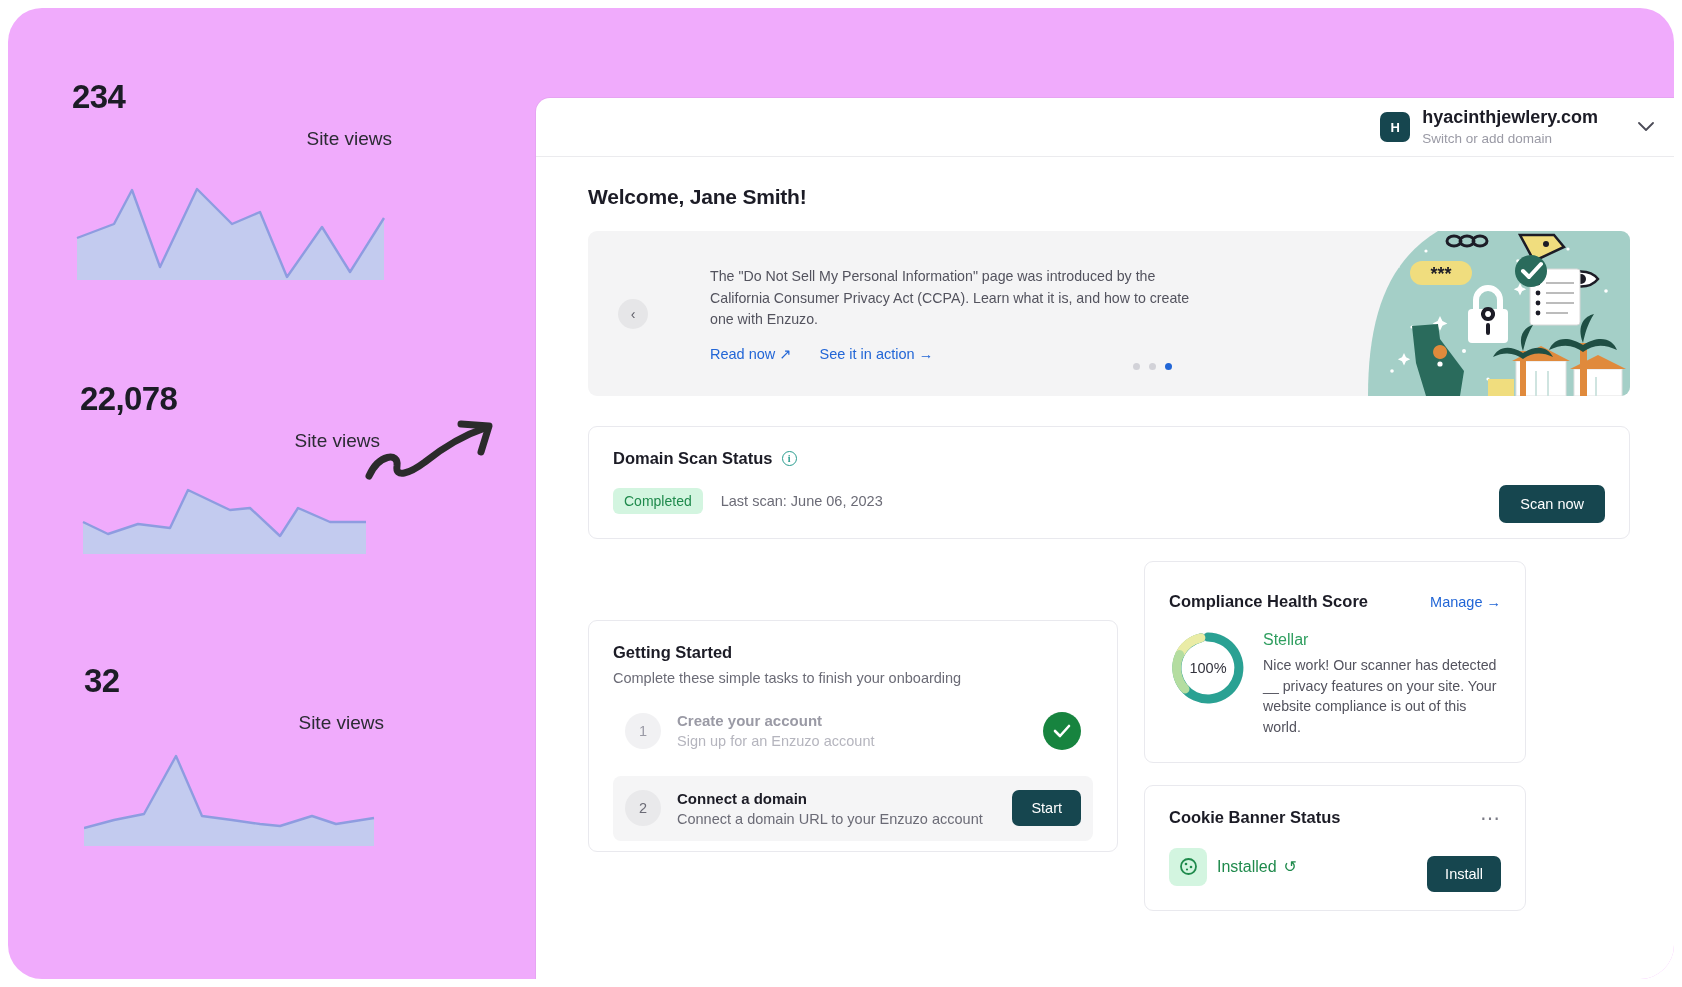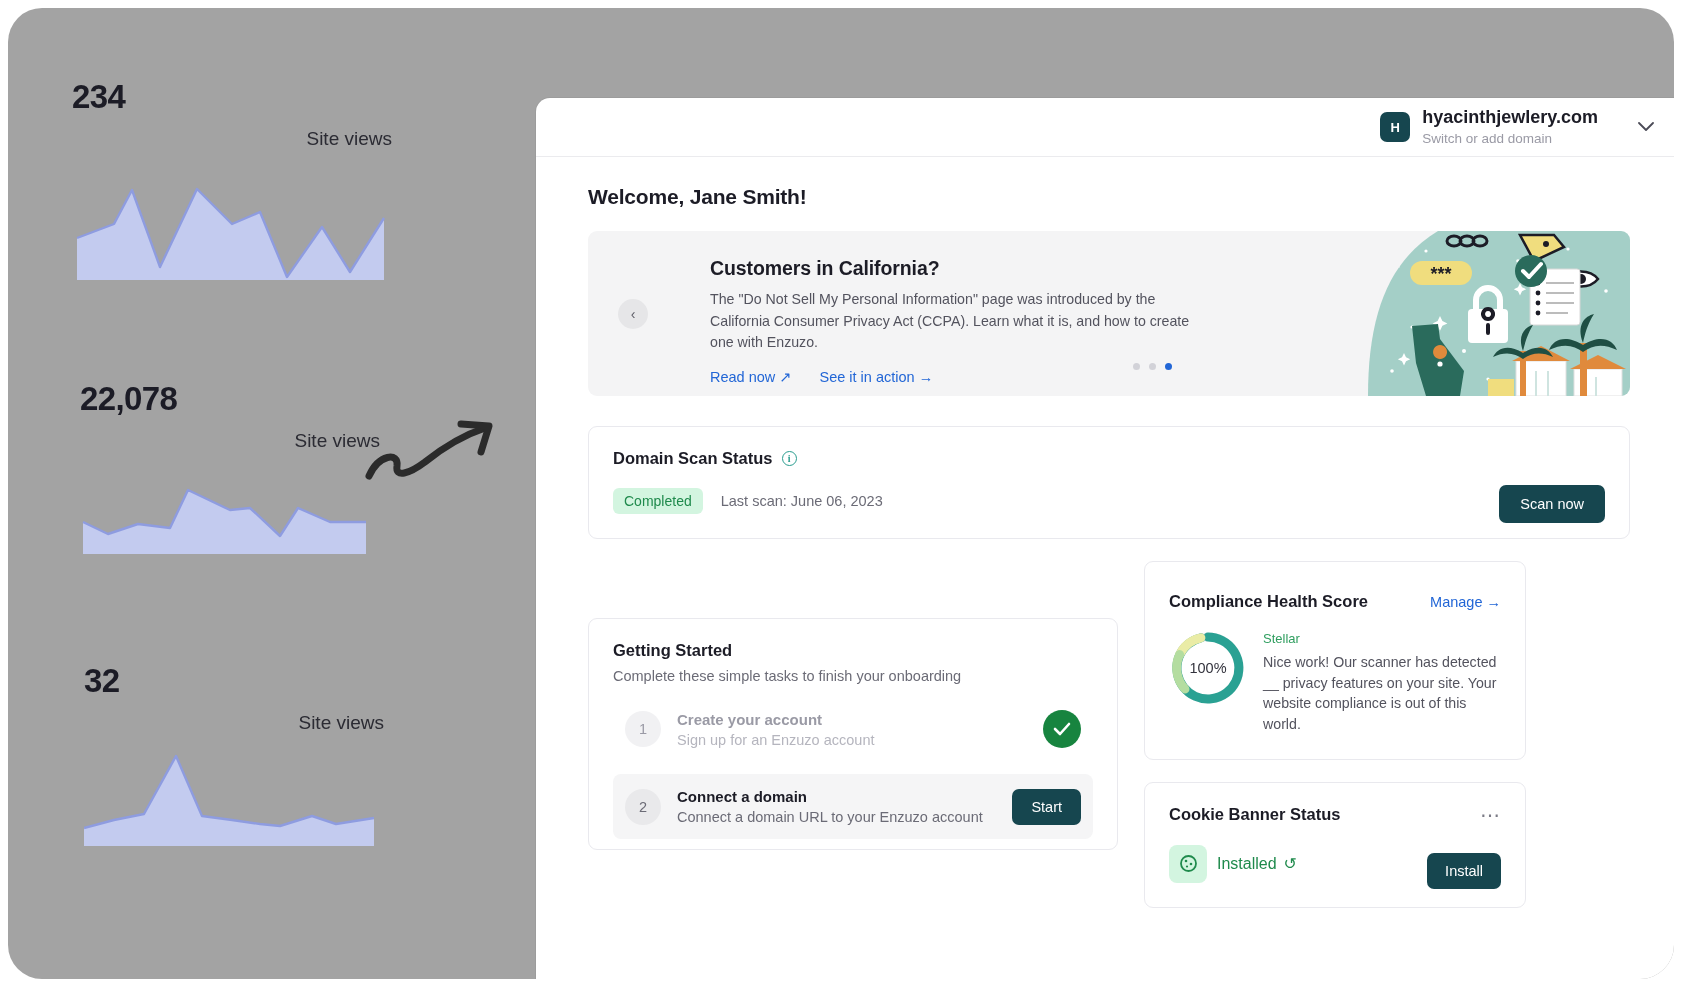--- a/index.html
+++ b/index.html
@@ -12,21 +12,21 @@
   #stage {
     position: relative;
     width: 1682px; height: 987px;
     background: #ffffff;
   }
   
   .canvas {
     position: absolute;
     left: 8px; top: 8px;
     width: 1666px; height: 971px;
-    background: #a3a3a3;
+    background: #f0abfc;
     border-radius: 34px;
     overflow: hidden;
   }
 
   
   .stat { position: absolute; }
   .stat-num {
     font-size: 33px; font-weight: 700; color: #1c1c26;
     letter-spacing: -0.6px; line-height: 1;
   }
@@ -197,21 +197,21 @@
     text-decoration: none; cursor: pointer;
   }
   .comp-body { margin-top: 18px; display: flex; gap: 16px; align-items: flex-start; }
   .donut { position: relative; width: 78px; height: 78px; flex: 0 0 78px; }
   .donut-pct {
     position: absolute; inset: 0;
     display: flex; align-items: center; justify-content: center;
     font-size: 14.5px; color: #33333d; font-weight: 500;
   }
   .comp-text { flex: 1; padding-top: 2px; }
-  .comp-rating { font-size: 13px; color: #2f9e5f; font-weight: 500; }
+  .comp-rating { font-size: 16px; color: #2f9e5f; font-weight: 500; }
   .comp-desc { font-size: 14.2px; color: #53535e; line-height: 1.46; margin-top: 6px; }
 
   
   .cookie-card { margin-top: 22px; padding: 22px 24px 24px 24px; position: relative; }
   .cookie-head { display: flex; align-items: center; justify-content: space-between; }
   .cookie-title { font-size: 16.5px; font-weight: 700; color: #1c1c26; }
   .dots3 { color: #7b7b86; font-size: 20px; letter-spacing: 1px; cursor: pointer; line-height: 1; }
   .cookie-row { margin-top: 20px; display: flex; align-items: center; gap: 10px; }
   .cookie-ico {
     width: 38px; height: 38px; border-radius: 8px;
@@ -291,21 +291,20 @@
         </div>
       </div>
 
       <div class="content">
 
         <div class="welcome">Welcome, Jane Smith!</div>
 
         <div class="promo">
           <div class="promo-nav">‹</div>
           <div class="promo-body">
-            <div class="promo-title">Customers in California?</div>
             <div class="promo-desc">The "Do Not Sell My Personal Information" page was introduced by the California Consumer Privacy Act (CCPA). Learn what it is, and how to create one with Enzuzo.</div>
             <div class="promo-links">
               <a class="promo-link">Read now ↗</a>
               <a class="promo-link">See it in action →</a>
             </div>
             <div class="dots">
               <span class="dot"></span>
               <span class="dot"></span>
               <span class="dot on"></span>
             </div>

